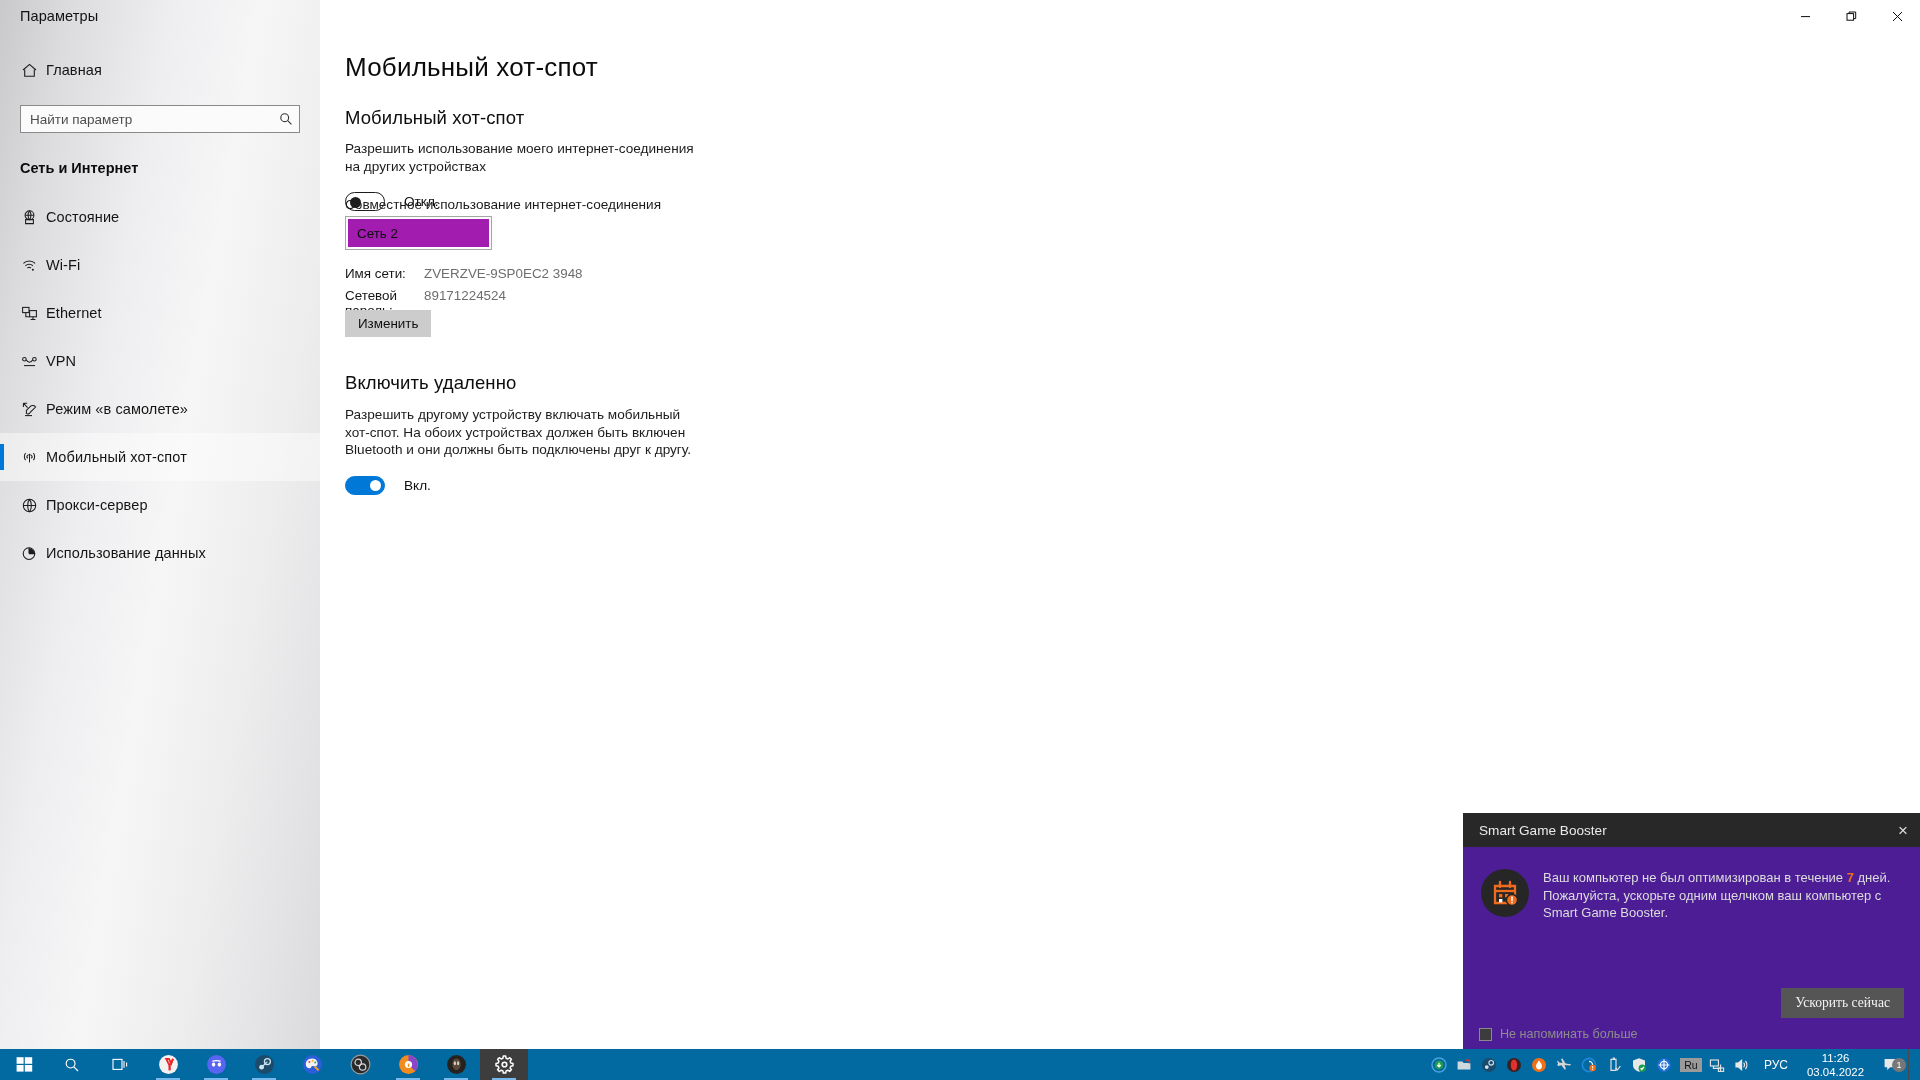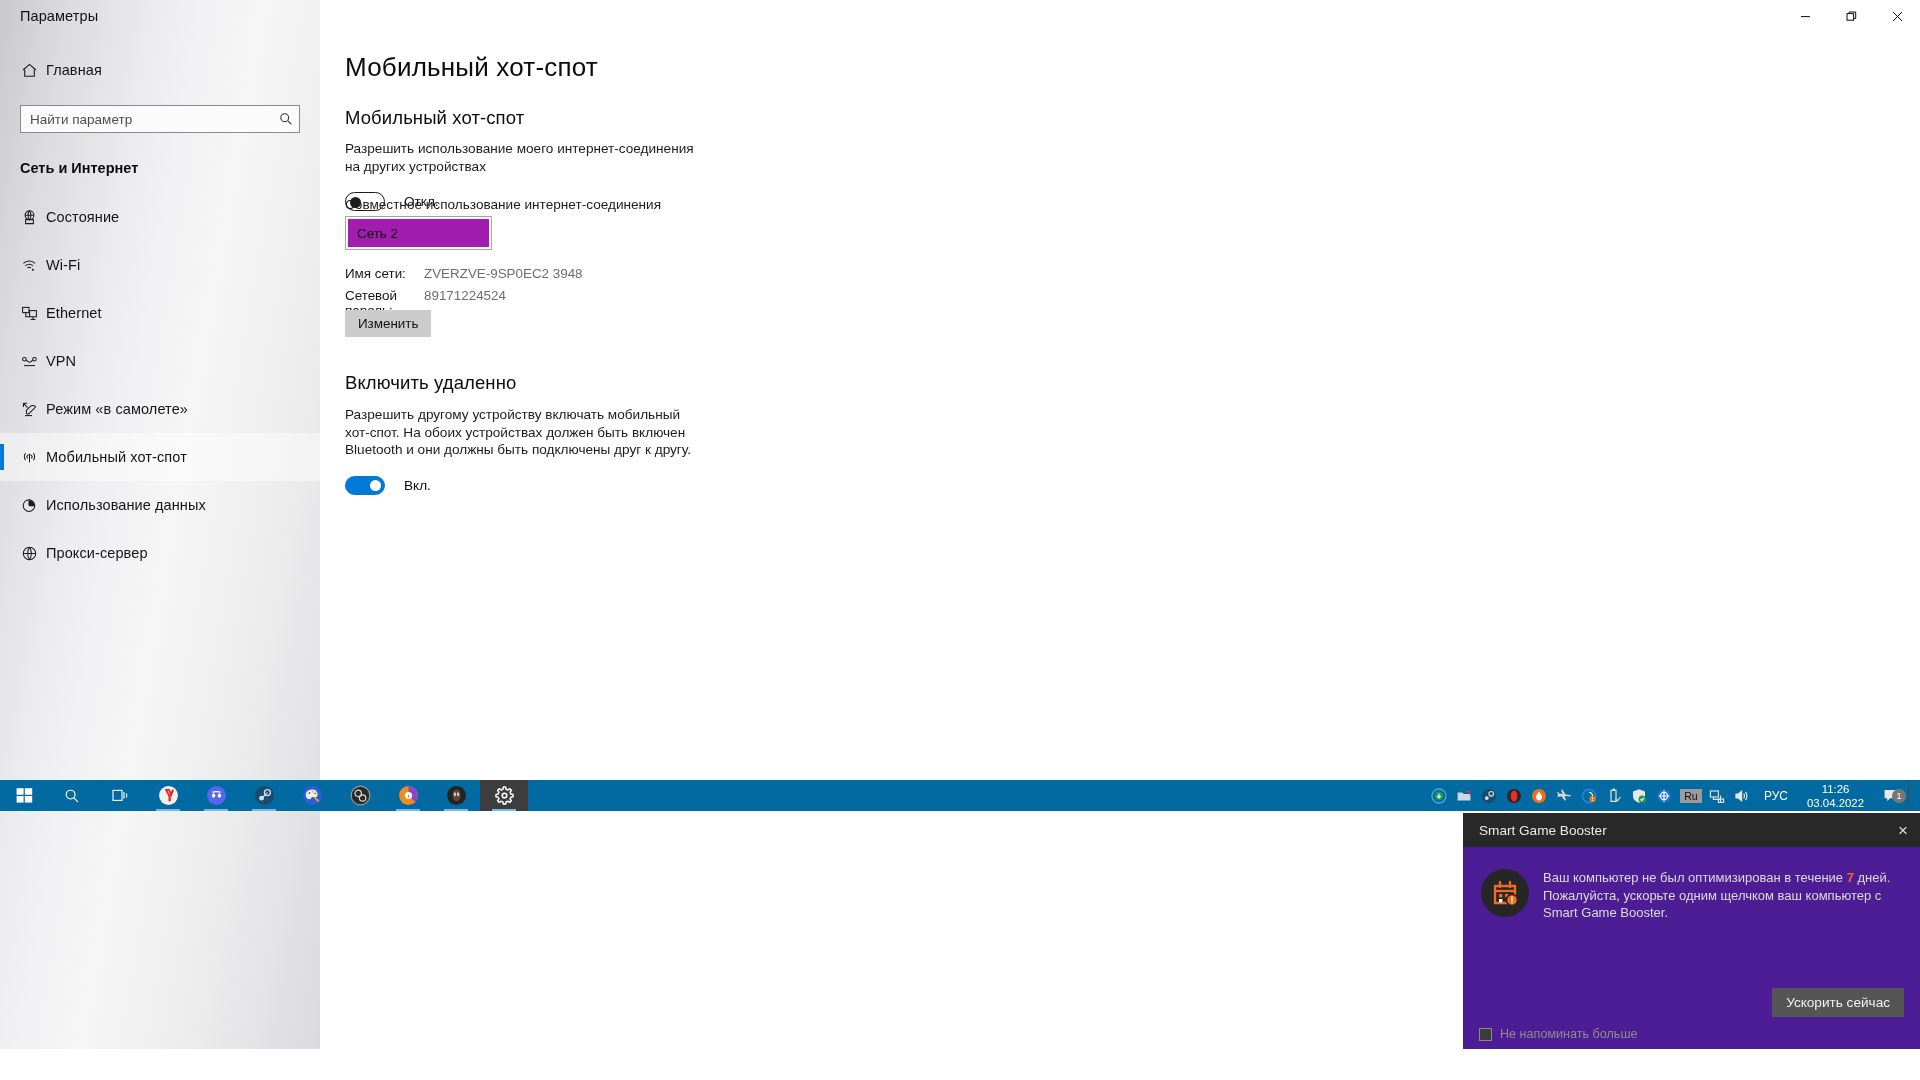--- a/index.html
+++ b/index.html
@@ -2,21 +2,21 @@
 <html lang="ru"><head>
 <meta charset="utf-8">
 <title>Параметры — Мобильный хот-спот</title>
 <style>
   * { box-sizing: border-box; margin: 0; padding: 0; }
   html, body {
     width: 1920px; height: 1080px; overflow: hidden;
     font-family: "Liberation Sans", sans-serif;
     background: #ffffff;
   }
-  #screen { position: relative; width: 1920px; height: 811px; padding-left: 47px; }
+  #screen { position: relative; width: 1920px; height: 1080px; padding-left: 47px; }
 
   
   #settings-window {
     position: absolute; left: 0; top: 0; width: 1920px; height: 1049px;
     background: #ffffff;
   }
 
   
   #sidebar {
     position: absolute; left: 0; top: 0; width: 320px; height: 1049px;
@@ -156,21 +156,21 @@
   #sgb-icon {
     width: 48px; height: 48px; min-width: 48px; border-radius: 50%;
     background: #262626; display: flex; align-items: center; justify-content: center;
   }
   #sgb-text {
     margin-left: 14px; font-size: 13px; line-height: 17.5px; color: #dcdcdc;
   }
   #sgb-text .hl { color: #ef6c1f; font-weight: bold; }
   #sgb-boost-btn {
     position: absolute; right: 16px; top: 175px; background: #555555;
-    color: #f2f2f2; border: 0; font-family: Liberation Sans, sans-serif;
+    color: #f2f2f2; border: 0; font-family: Liberation Serif, serif;
     font-size: 13.6px; padding: 7px 14px; cursor: pointer;
   }
   #sgb-remind {
     position: absolute; left: 16px; bottom: 8px; display: flex; align-items: center;
   }
   #sgb-checkbox {
     width: 13px; height: 13px; border: 1px solid #8a8a8a; background: #3c3c3c;
     display: inline-block; cursor: pointer;
   }
   #sgb-remind-lbl { margin-left: 8px; font-size: 12.6px; color: #8c8c8c; }
@@ -309,36 +309,36 @@
               <path d="M8.5 7 V13.4"></path>
               <circle cx="8.5" cy="5.9" r="1.1" fill="currentColor" stroke="none"></circle>
             </svg>
           </span>
           <span class="lbl">Мобильный хот-спот</span>
         </div>
 
         <div class="nav-row">
           <span class="ic">
             <svg width="17" height="17" viewBox="0 0 17 17" fill="none" stroke="currentColor" stroke-width="1.05">
+              <circle cx="8.5" cy="8.5" r="6.2"></circle>
+              <path d="M2.3 8.5 H14.7 M8.5 2.3 C6.1 5 6.1 12 8.5 14.7 C10.9 12 10.9 5 8.5 2.3"></path>
+            </svg>
+          </span>
+          <span class="lbl">Прокси-сервер</span>
+        </div>
+
+        <div class="nav-row">
+          <span class="ic">
+            <svg width="17" height="17" viewBox="0 0 17 17" fill="none" stroke="currentColor" stroke-width="1.05">
               <circle cx="8" cy="8.6" r="5.8"></circle>
               <path d="M8 8.6 V2.8 M8 8.6 H13.8"></path>
               <path d="M8 3.2 A5.4 5.4 0 0 1 13.4 8.6 L8 8.6 Z" fill="currentColor" stroke="none"></path>
             </svg>
           </span>
           <span class="lbl">Использование данных</span>
-        </div>
-
-        <div class="nav-row">
-          <span class="ic">
-            <svg width="17" height="17" viewBox="0 0 17 17" fill="none" stroke="currentColor" stroke-width="1.05">
-              <circle cx="8.5" cy="8.5" r="6.2"></circle>
-              <path d="M2.3 8.5 H14.7 M8.5 2.3 C6.1 5 6.1 12 8.5 14.7 C10.9 12 10.9 5 8.5 2.3"></path>
-            </svg>
-          </span>
-          <span class="lbl">Прокси-сервер</span>
         </div>
       </div>
     </div>
 
     <div id="content">
 
       <div id="win-controls">
         <div class="wbtn">
           <svg width="11" height="11" viewBox="0 0 11 11" stroke="currentColor" stroke-width="1">
               <path d="M1 5.6 H10"></path>

